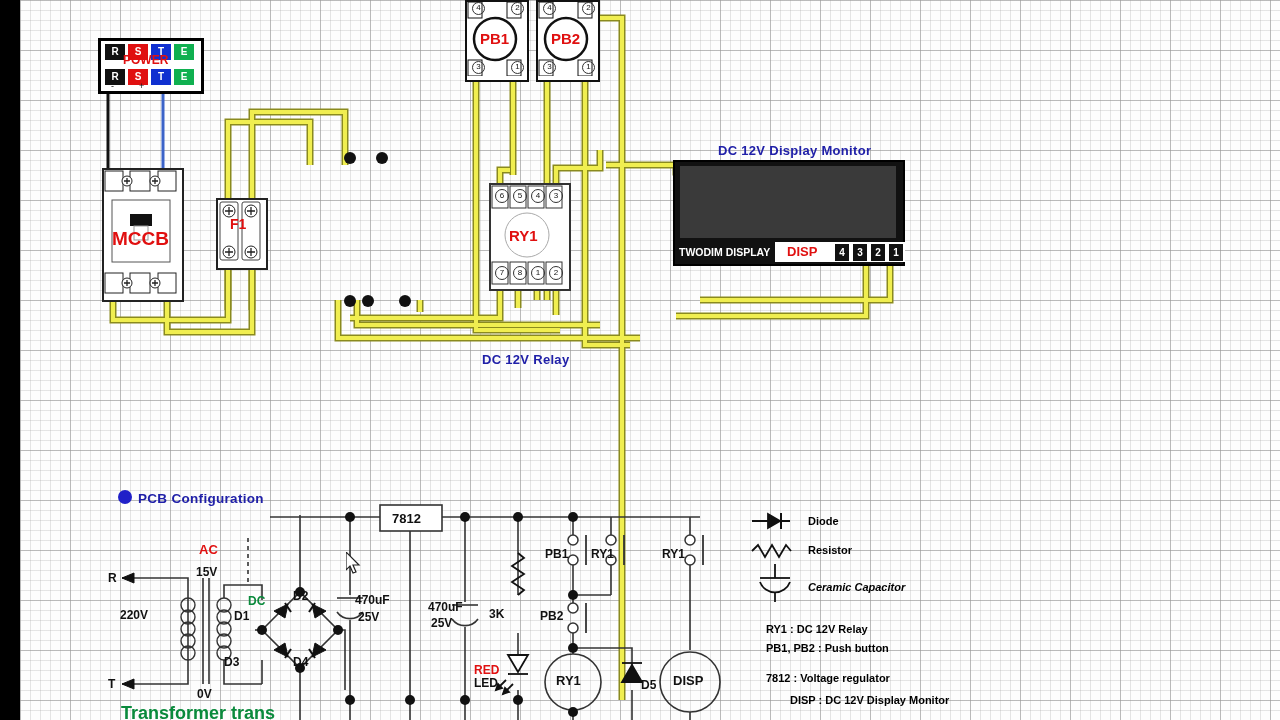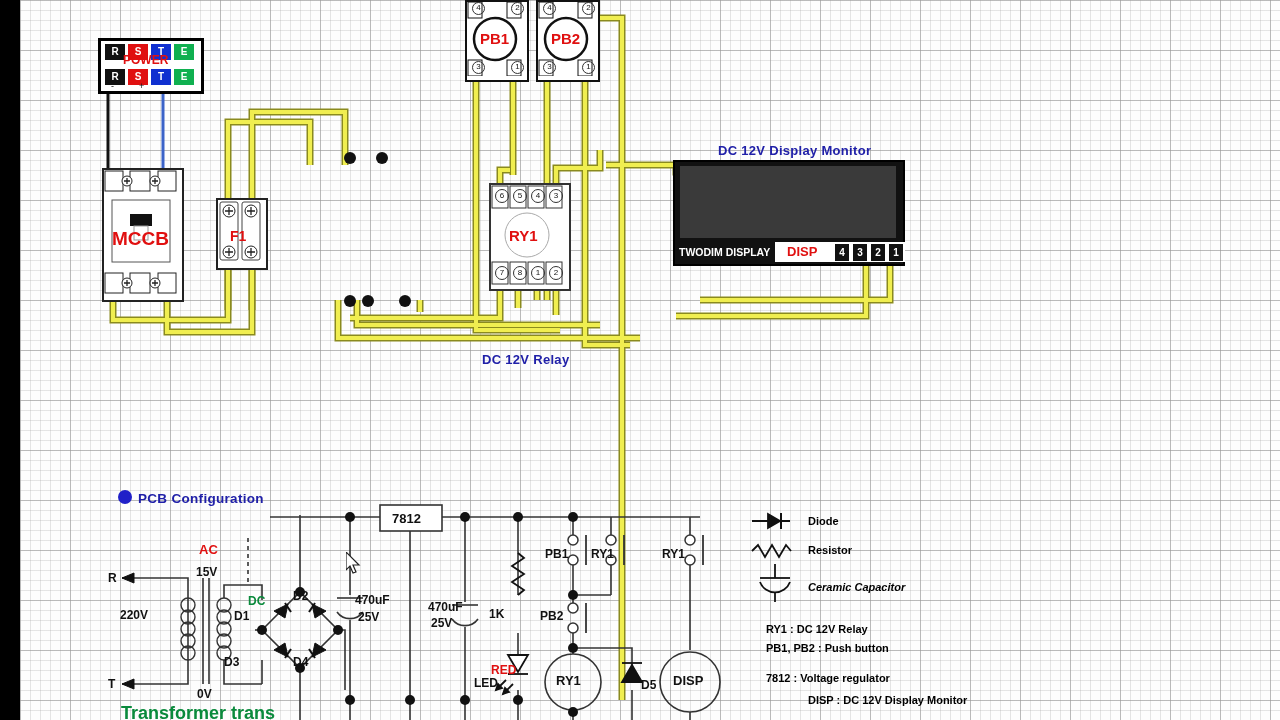--- a/index.html
+++ b/index.html
@@ -152,21 +152,21 @@
       <rect x="24" y="2" width="18" height="58" rx="2" fill="#fff" stroke="#444"></rect>
       <circle cx="11" cy="11" r="6" fill="#fff" stroke="#222"></circle>
         <path d="M7,11 H15 M11,7 V15" stroke="#222" stroke-width="1.3"></path>
       <circle cx="33" cy="11" r="6" fill="#fff" stroke="#222"></circle>
         <path d="M29,11 H37 M33,7 V15" stroke="#222" stroke-width="1.3"></path>
       <circle cx="11" cy="52" r="6" fill="#fff" stroke="#222"></circle>
         <path d="M7,52 H15 M11,48 V56" stroke="#222" stroke-width="1.3"></path>
       <circle cx="33" cy="52" r="6" fill="#fff" stroke="#222"></circle>
         <path d="M29,52 H37 M33,48 V56" stroke="#222" stroke-width="1.3"></path>
     </svg>
-    <div class="lbl red-lbl" style="left:12px;top:28px;font-size:14px;">F1</div>
+    <div class="lbl red-lbl" style="left:12px;top:16px;font-size:14px;">F1</div>
   </div>
 
   <svg class="layer">
     <circle cx="350" cy="158" r="6" fill="#111"></circle>
       <circle cx="382" cy="158" r="6" fill="#111"></circle>
     <circle cx="350" cy="301" r="6" fill="#111"></circle>
       <circle cx="368" cy="301" r="6" fill="#111"></circle>
     <circle cx="405" cy="301" r="6" fill="#111"></circle>
   </svg>
 
@@ -411,37 +411,37 @@
   <div class="lbl green-lbl" style="left:121px;top:703px;font-size:18px;">Transformer trans</div>
   <div class="lbl blk" style="left:234px;top:589px;margin-top:20px;">D1</div>
   <div class="lbl blk" style="left:293px;top:589px;">D2</div>
   <div class="lbl blk" style="left:224px;top:655px;">D3</div>
   <div class="lbl blk" style="left:293px;top:655px;">D4</div>
   <div class="lbl blk" style="left:392px;top:511px;font-size:13px;">7812</div>
   <div class="lbl blk" style="left:355px;top:593px;">470uF</div>
   <div class="lbl blk" style="left:358px;top:610px;">25V</div>
   <div class="lbl blk" style="left:428px;top:600px;">470uF</div>
   <div class="lbl blk" style="left:431px;top:616px;">25V</div>
-  <div class="lbl blk" style="left:489px;top:607px;">1K</div>
-  <div class="lbl red-lbl" style="left:474px;top:663px;font-size:12px;padding-left:17px;">RED</div>
+  <div class="lbl blk" style="left:489px;top:607px;">3K</div>
+  <div class="lbl red-lbl" style="left:457px;top:663px;font-size:12px;padding-left:17px;">RED</div>
   <div class="lbl blk" style="left:474px;top:676px;">LED</div>
   <div class="lbl blk" style="left:545px;top:547px;">PB1</div>
   <div class="lbl blk" style="left:591px;top:547px;">RY1</div>
   <div class="lbl blk" style="left:662px;top:547px;">RY1</div>
   <div class="lbl blk" style="left:540px;top:609px;">PB2</div>
   <div class="lbl blk" style="left:556px;top:673px;font-size:13px;">RY1</div>
   <div class="lbl blk" style="left:641px;top:678px;">D5</div>
   <div class="lbl blk" style="left:673px;top:673px;font-size:13px;">DISP</div>
 
   <div class="lbl legend-txt" style="left:808px;top:515px;">Diode</div>
   <div class="lbl legend-txt" style="left:808px;top:544px;">Resistor</div>
   <div class="lbl legend-txt" style="left:808px;top:581px;font-style:italic;">Ceramic Capacitor</div>
   <div class="lbl legend-txt" style="left:766px;top:623px;">RY1 : DC 12V Relay</div>
   <div class="lbl legend-txt" style="left:766px;top:642px;">PB1, PB2 : Push button</div>
   <div class="lbl legend-txt" style="left:766px;top:672px;">7812 : Voltage regulator</div>
-  <div class="lbl legend-txt" style="left:808px;top:694px;">DISP : DC 12V Display Monitor</div>
+  <div class="lbl legend-txt" style="left:790px;top:694px;">DISP : DC 12V Display Monitor</div>
 
   <svg style="position:absolute;left:346px;top:552px;" width="18" height="26">
     <polygon points="0,0 0,18 4,14 7,21 10,20 7,13 13,13" fill="#fff" stroke="#222" stroke-width="1.2"></polygon>
   </svg>
 
   <div class="band-left"></div>
 </div>
 
 </body></html>

